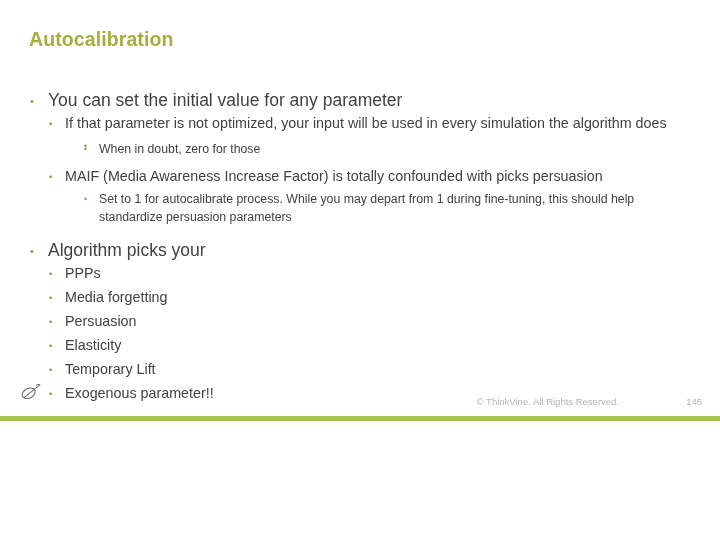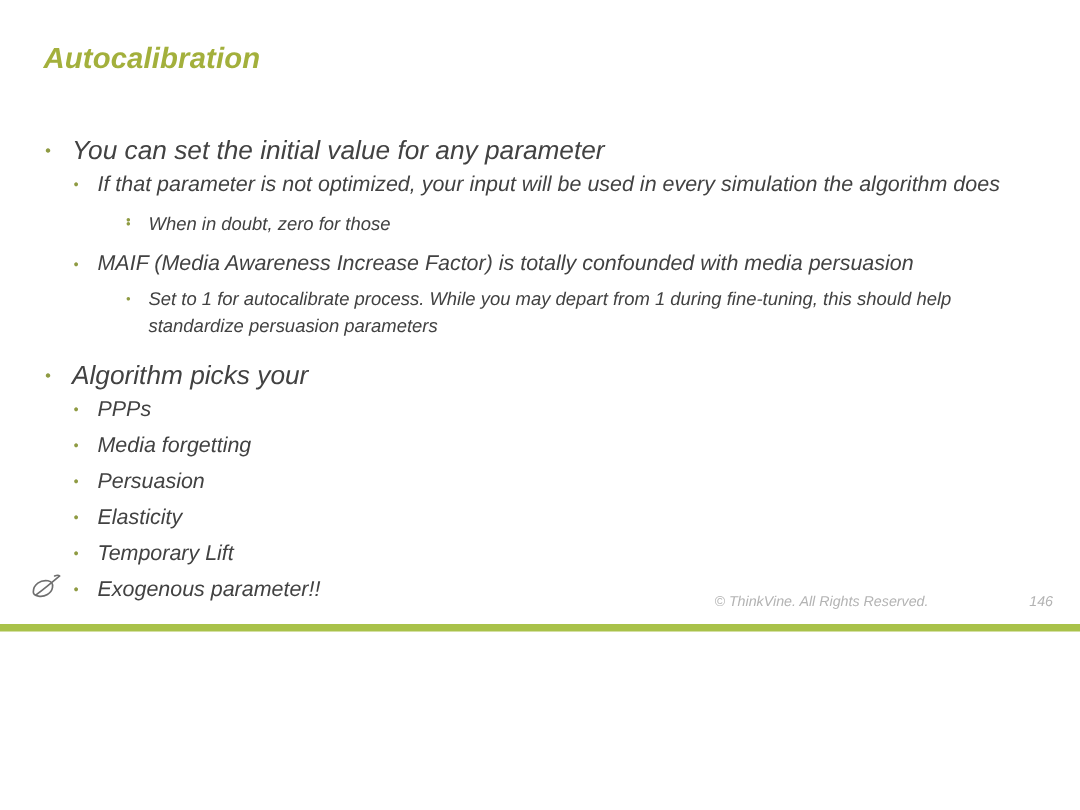--- a/index.html
+++ b/index.html
@@ -12,21 +12,20 @@
     background: #ffffff;
     font-family: "Liberation Sans", sans-serif;
     overflow: hidden;
   }
   .slide {
     position: relative;
     width: 720px;
     height: 424px;
     background: #ffffff;
     box-sizing: border-box;
-    font-style: italic;
   }
 
   
   .slide-title {
     position: absolute;
     left: 29px;
     top: 28px;
     font-size: 19.5px;
     font-weight: bold;
     color: #a3b03c;
@@ -185,21 +184,21 @@
 
     <div class="bullet lvl3">
       <span class="marker">•</span>
       <span class="txt">When in doubt, zero for those</span>
     </div>
 
     <div class="gap-md"></div>
 
     <div class="bullet lvl2">
       <span class="marker">•</span>
-      <span class="txt">MAIF (Media Awareness Increase Factor) is totally confounded with media persuasion</span>
+      <span class="txt">MAIF (Media Awareness Increase Factor) is totally confounded with picks persuasion</span>
     </div>
 
     <div class="gap-sm"></div>
 
     <div class="bullet lvl3">
       <span class="marker">•</span>
       <span class="txt">Set to 1 for autocalibrate process.  While you may depart from 1 during fine-tuning, this should help standardize persuasion parameters</span>
     </div>
 
     <div class="gap-lg"></div>

